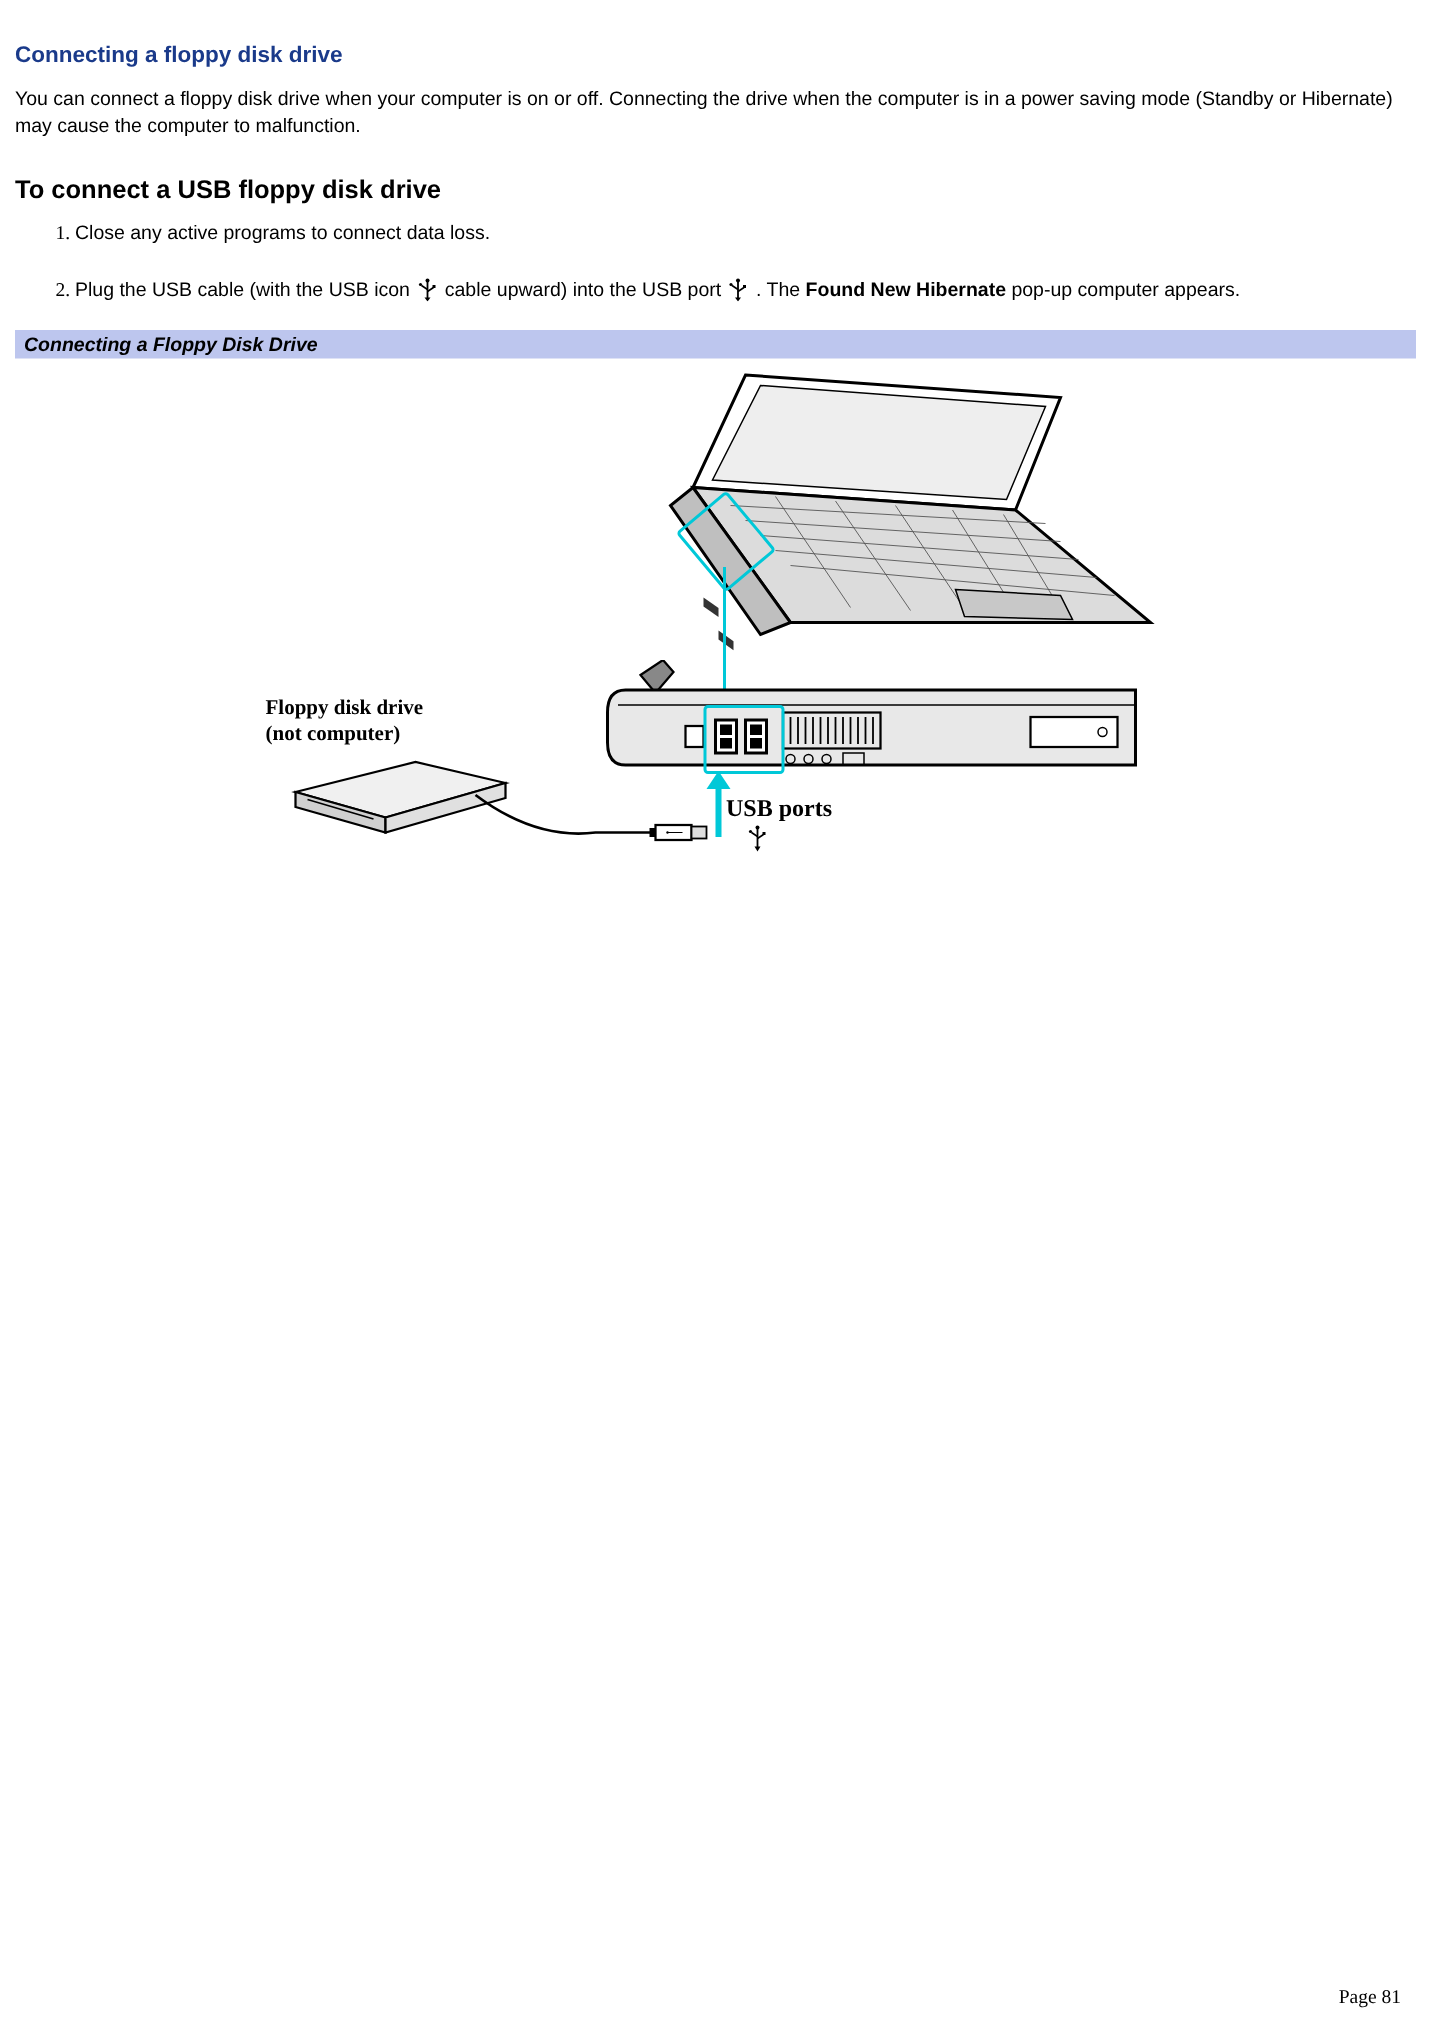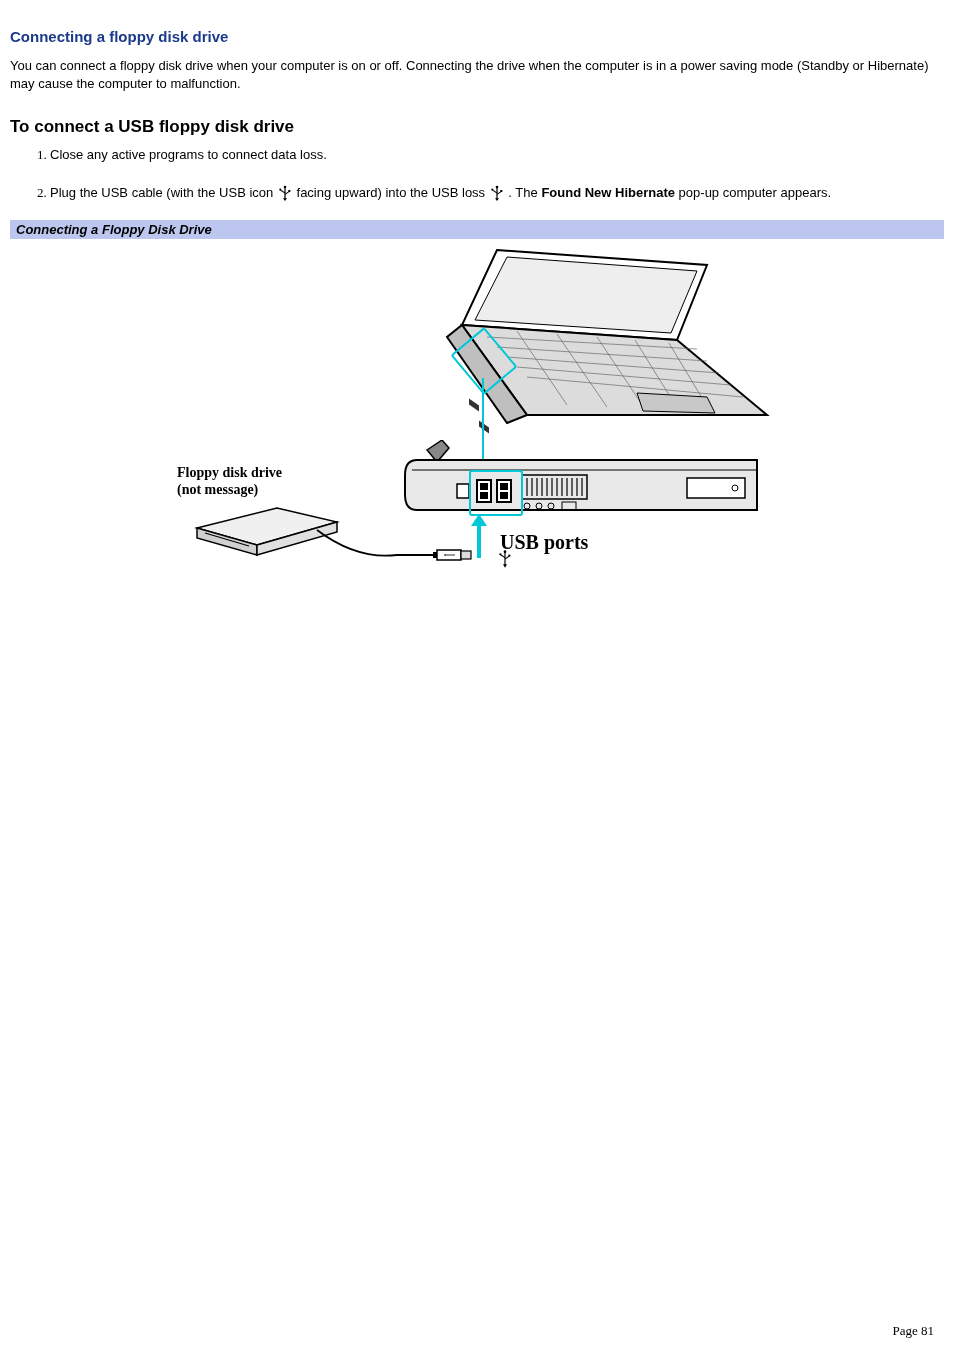--- a/index.html
+++ b/index.html
@@ -73,24 +73,24 @@
     position: absolute;
     left: 0px;
     top: 220px;
     font-weight: bold;
     font-size: 14px;
     text-align: left;
     line-height: 1.2;
   }
   .label-usb {
     position: absolute;
-    left: 320px;
+    left: 304px;
     top: 286px;
     font-weight: bold;
-    font-size: 20px;
+    font-size: 16px;
     background: #fff;
     padding: 0 3px;
   }
   .laptop-svg {
     position: absolute;
     left: 230px;
     top: 0;
   }
   .side-svg {
     position: absolute;
@@ -136,21 +136,21 @@
     <span>Plug the USB cable (with the USB icon </span>
     <svg class="usb-icon" viewBox="0 0 24 24">
       <circle cx="12" cy="3" r="2" fill="#000"></circle>
       <line x1="12" y1="3" x2="12" y2="22" stroke="#000" stroke-width="1.8"></line>
       <path d="M12 12 L6 8" stroke="#000" stroke-width="1.6" fill="none"></path>
       <circle cx="5" cy="7" r="1.6" fill="#000"></circle>
       <path d="M12 14 L18 10" stroke="#000" stroke-width="1.6" fill="none"></path>
       <rect x="17" y="7.5" width="3" height="3" fill="#000"></rect>
       <path d="M9 20 L12 24 L15 20 Z" fill="#000"></path>
     </svg>
-    <span> facing upward) into the USB loss </span>
+    <span> cable upward) into the USB port </span>
     <svg class="usb-icon" viewBox="0 0 24 24">
       <circle cx="12" cy="3" r="2" fill="#000"></circle>
       <line x1="12" y1="3" x2="12" y2="22" stroke="#000" stroke-width="1.8"></line>
       <path d="M12 12 L6 8" stroke="#000" stroke-width="1.6" fill="none"></path>
       <circle cx="5" cy="7" r="1.6" fill="#000"></circle>
       <path d="M12 14 L18 10" stroke="#000" stroke-width="1.6" fill="none"></path>
       <rect x="17" y="7.5" width="3" height="3" fill="#000"></rect>
       <path d="M9 20 L12 24 L15 20 Z" fill="#000"></path>
     </svg>
     <span>. The </span><span class="bold">Found New Hibernate</span><span> pop-up computer appears.</span>
@@ -227,21 +227,21 @@
       <rect x="113" y="43" width="8" height="7" fill="#000"></rect>
       <rect x="113" y="52" width="8" height="7" fill="#000"></rect>
 
       <rect x="70" y="44" width="12" height="14" fill="#fff" stroke="#000" stroke-width="1.5"></rect>
     </svg>
 
     <div class="highlight-box" style="left:292px; top:225px; width:50px; height:42px;"></div>
 
     <div class="label-fdd">
       <span>Floppy disk drive</span><br>
-      <span>(not message)</span>
+      <span>(not computer)</span>
     </div>
     <div class="label-usb">USB ports</div>
 
     <svg style="position:absolute; left:320px; top:304px;" width="16" height="20" viewBox="0 0 24 28">
       <circle cx="12" cy="3" r="2" fill="#000"></circle>
       <line x1="12" y1="3" x2="12" y2="24" stroke="#000" stroke-width="1.8"></line>
       <path d="M12 12 L6 8" stroke="#000" stroke-width="1.6" fill="none"></path>
       <circle cx="5" cy="7" r="1.6" fill="#000"></circle>
       <path d="M12 14 L18 10" stroke="#000" stroke-width="1.6" fill="none"></path>
       <rect x="17" y="7.5" width="3" height="3" fill="#000"></rect>

